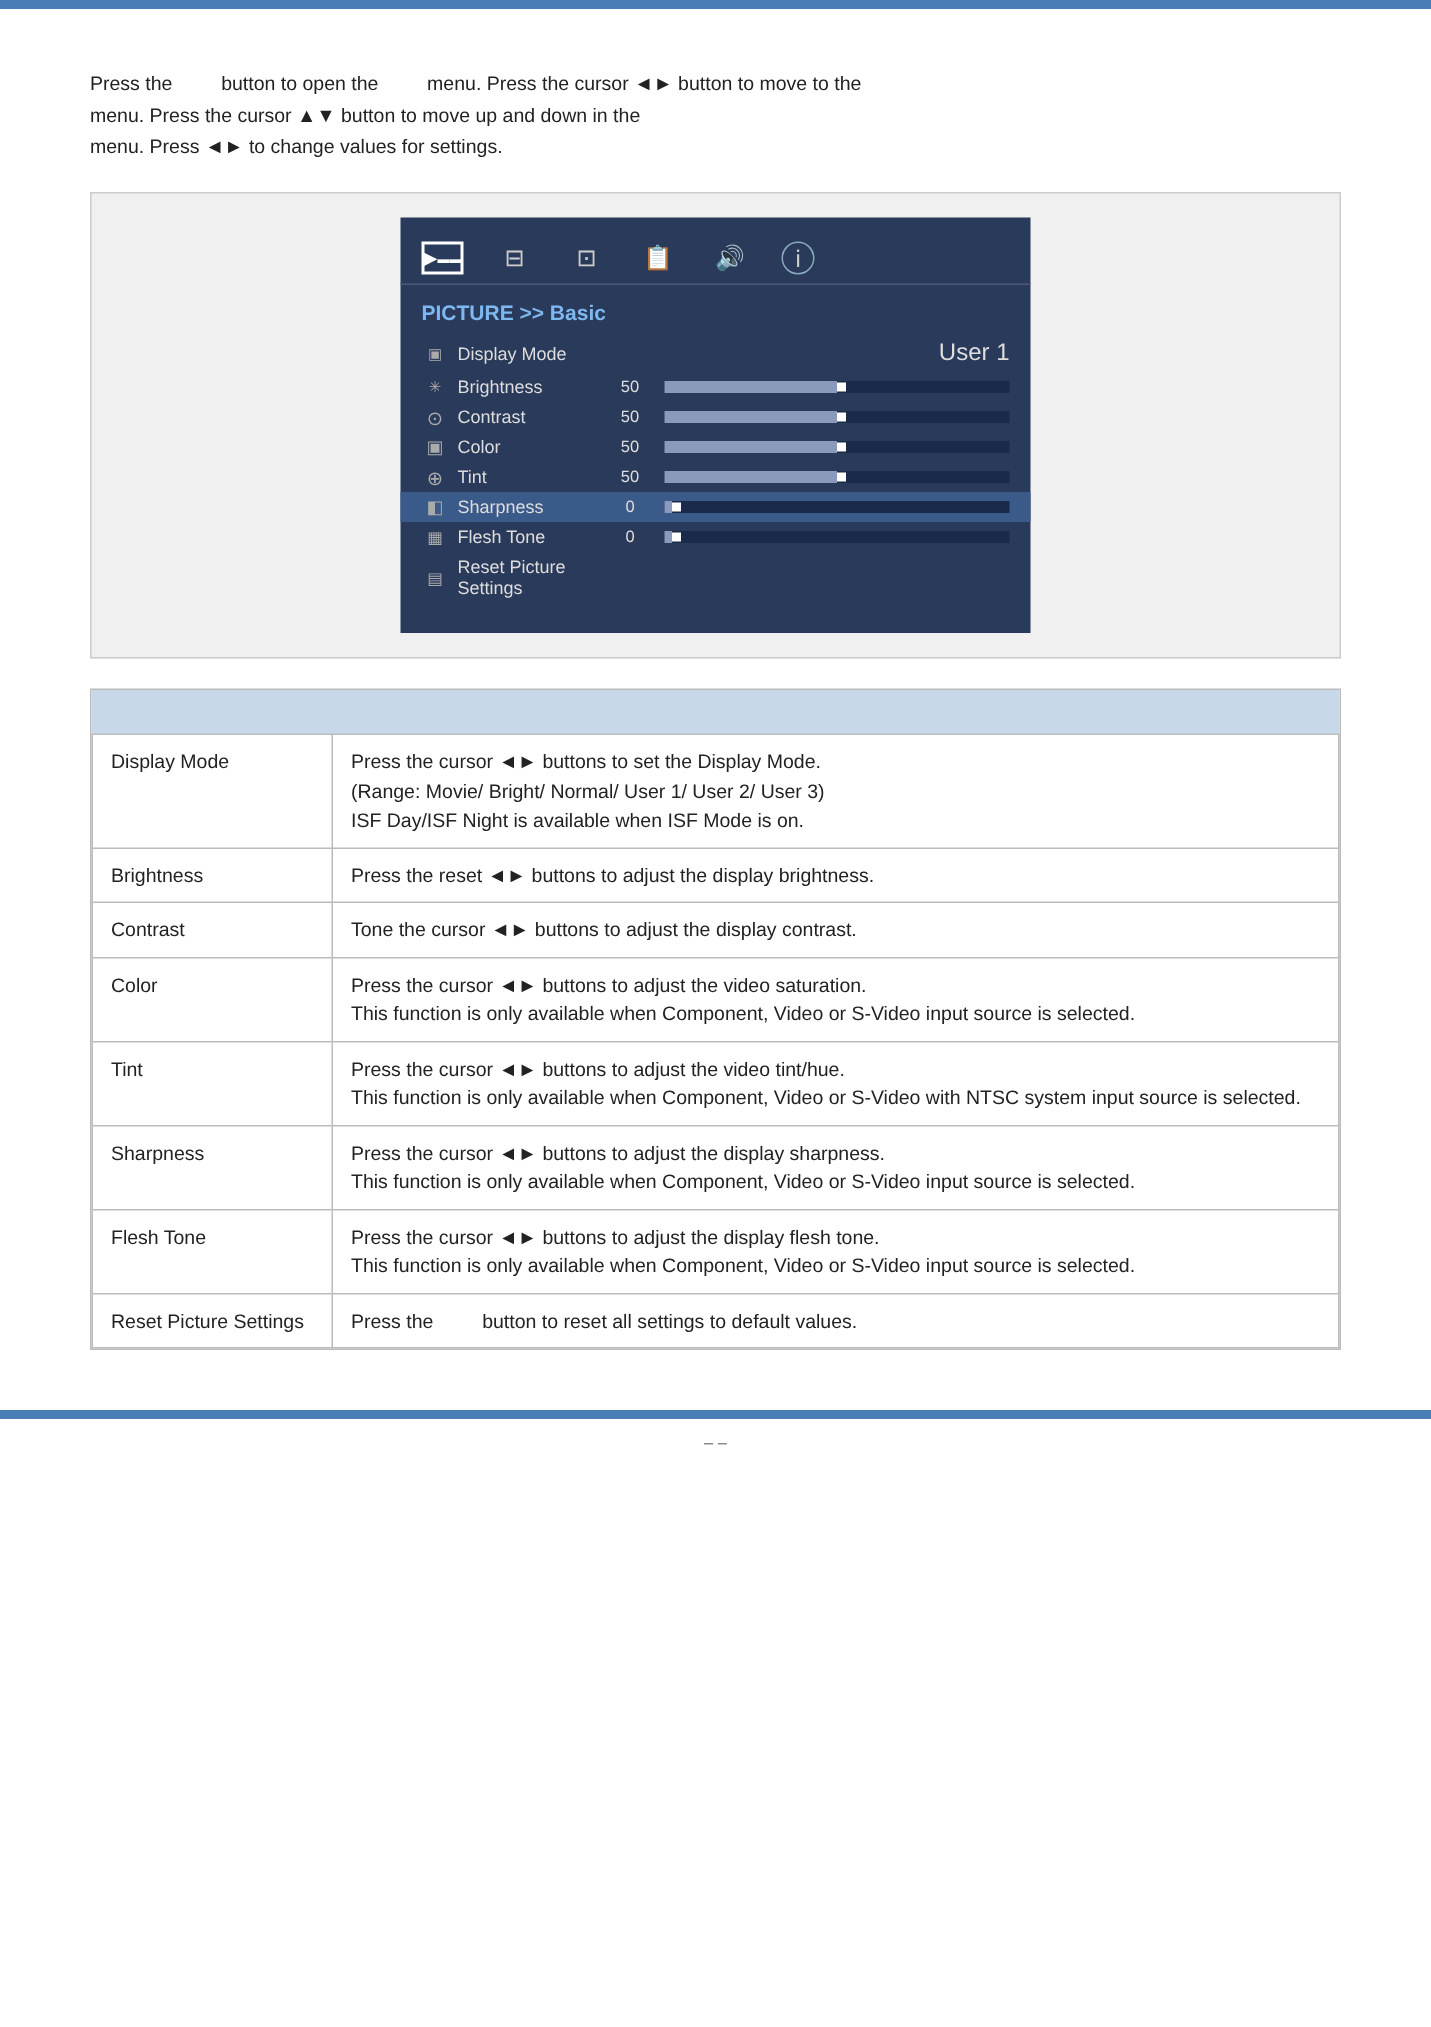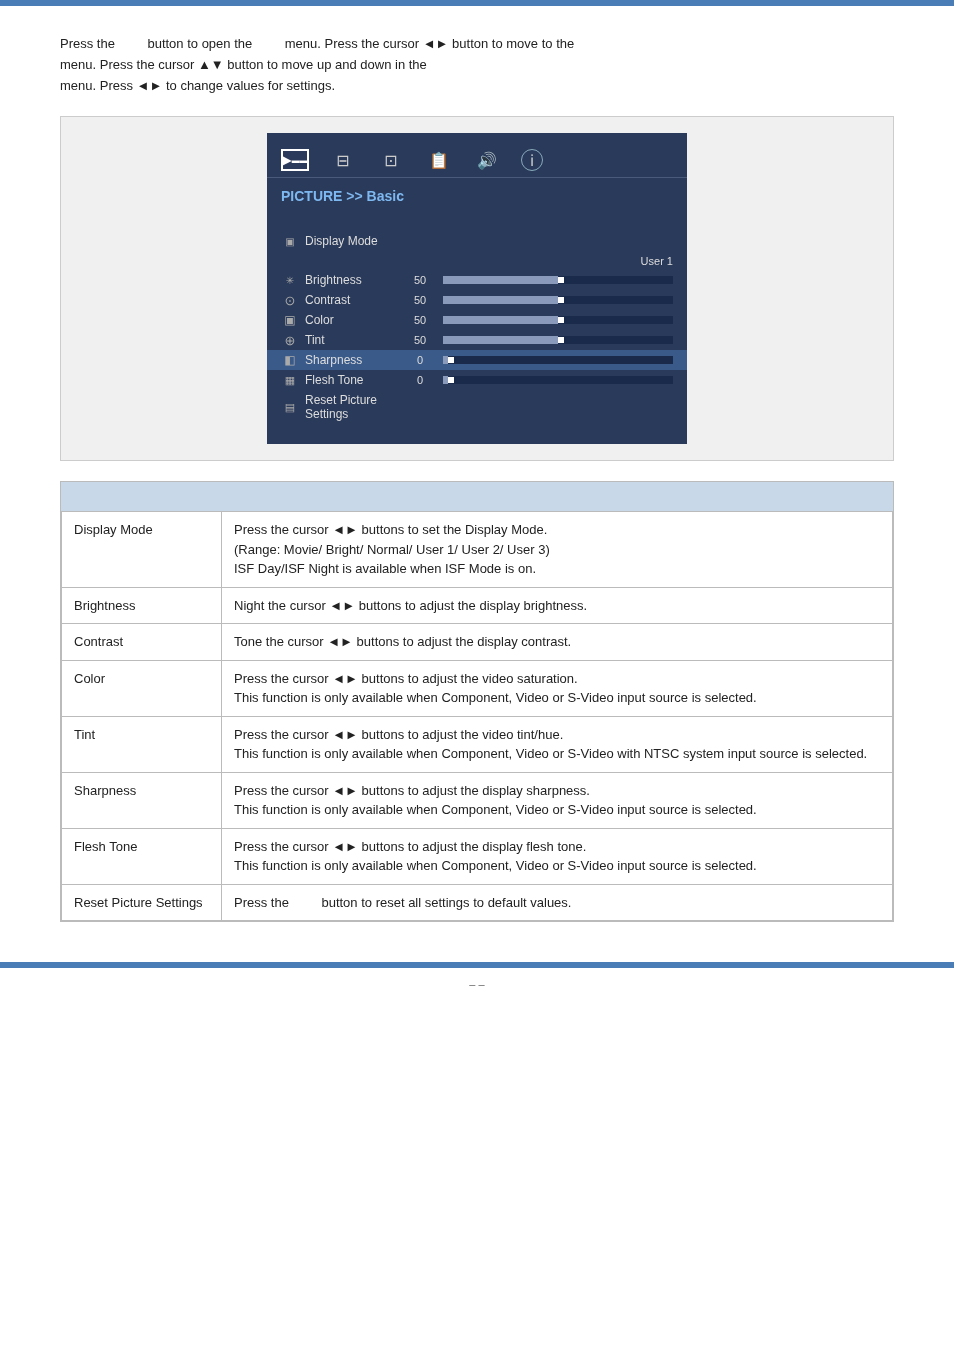--- a/index.html
+++ b/index.html
@@ -20,21 +20,21 @@
 
     
     .top-bar {
       height: 6px;
       background: #4a7cb5;
       width: 100%;
     }
 
     
     .intro-section {
-      padding: 28px 60px 20px 60px;
+      padding: 40px 60px 20px 60px;
       font-size: 13px;
       line-height: 1.6;
     }
 
     
     .menu-image-section {
       padding: 0 60px 20px 60px;
     }
 
     .menu-box-outer {
@@ -220,21 +220,21 @@
           <div class="menu-icon-item" style="font-size:16px; border:1px solid #8ab; border-radius:50%; width:22px; height:22px; display:flex; align-items:center; justify-content:center;">ℹ</div>
         </div>
 
         <div class="menu-title">PICTURE &gt;&gt; Basic</div>
 
         <div class="menu-row" style="justify-content: space-between;">
           <div style="display:flex; align-items:center;">
             <div class="menu-row-icon">▣</div>
             <span class="menu-row-label">Display Mode</span>
           </div>
-          <span style="color:#ddd; font-size:11px;margin-top:40px;">User 1</span>
+          <span style="color:#ddd; font-size:16px;">User 1</span>
         </div>
 
         <div class="menu-row">
           <div class="menu-row-icon">✳</div>
           <span class="menu-row-label">Brightness</span>
           <span class="menu-row-value">50</span>
           <div class="menu-row-bar-outer">
             <div class="menu-row-bar-fill" style="width:50%; background:#8a9aba;"></div>
             <div class="menu-row-bar-dot" style="left:50%; background:#fff;"></div>
           </div>
@@ -309,21 +309,21 @@
             <tr>
           <td>Display Mode</td>
           <td>
             Press the cursor ◄► buttons to set the Display Mode.<br>
             (Range: Movie/ Bright/ Normal/ User 1/ User 2/ User 3)<br>
             ISF Day/ISF Night is available when ISF Mode is on.
           </td>
         </tr>
         <tr>
           <td>Brightness</td>
-          <td>Night the cursor ◄► buttons to adjust the display brightness.</td>
+          <td>Press the reset ◄► buttons to adjust the display brightness.</td>
         </tr>
         <tr>
           <td>Contrast</td>
           <td>Tone the cursor ◄► buttons to adjust the display contrast.</td>
         </tr>
         <tr>
           <td>Color</td>
           <td>
             Press the cursor ◄► buttons to adjust the video saturation.<br>
             This function is only available when Component, Video or S-Video input source is selected.

